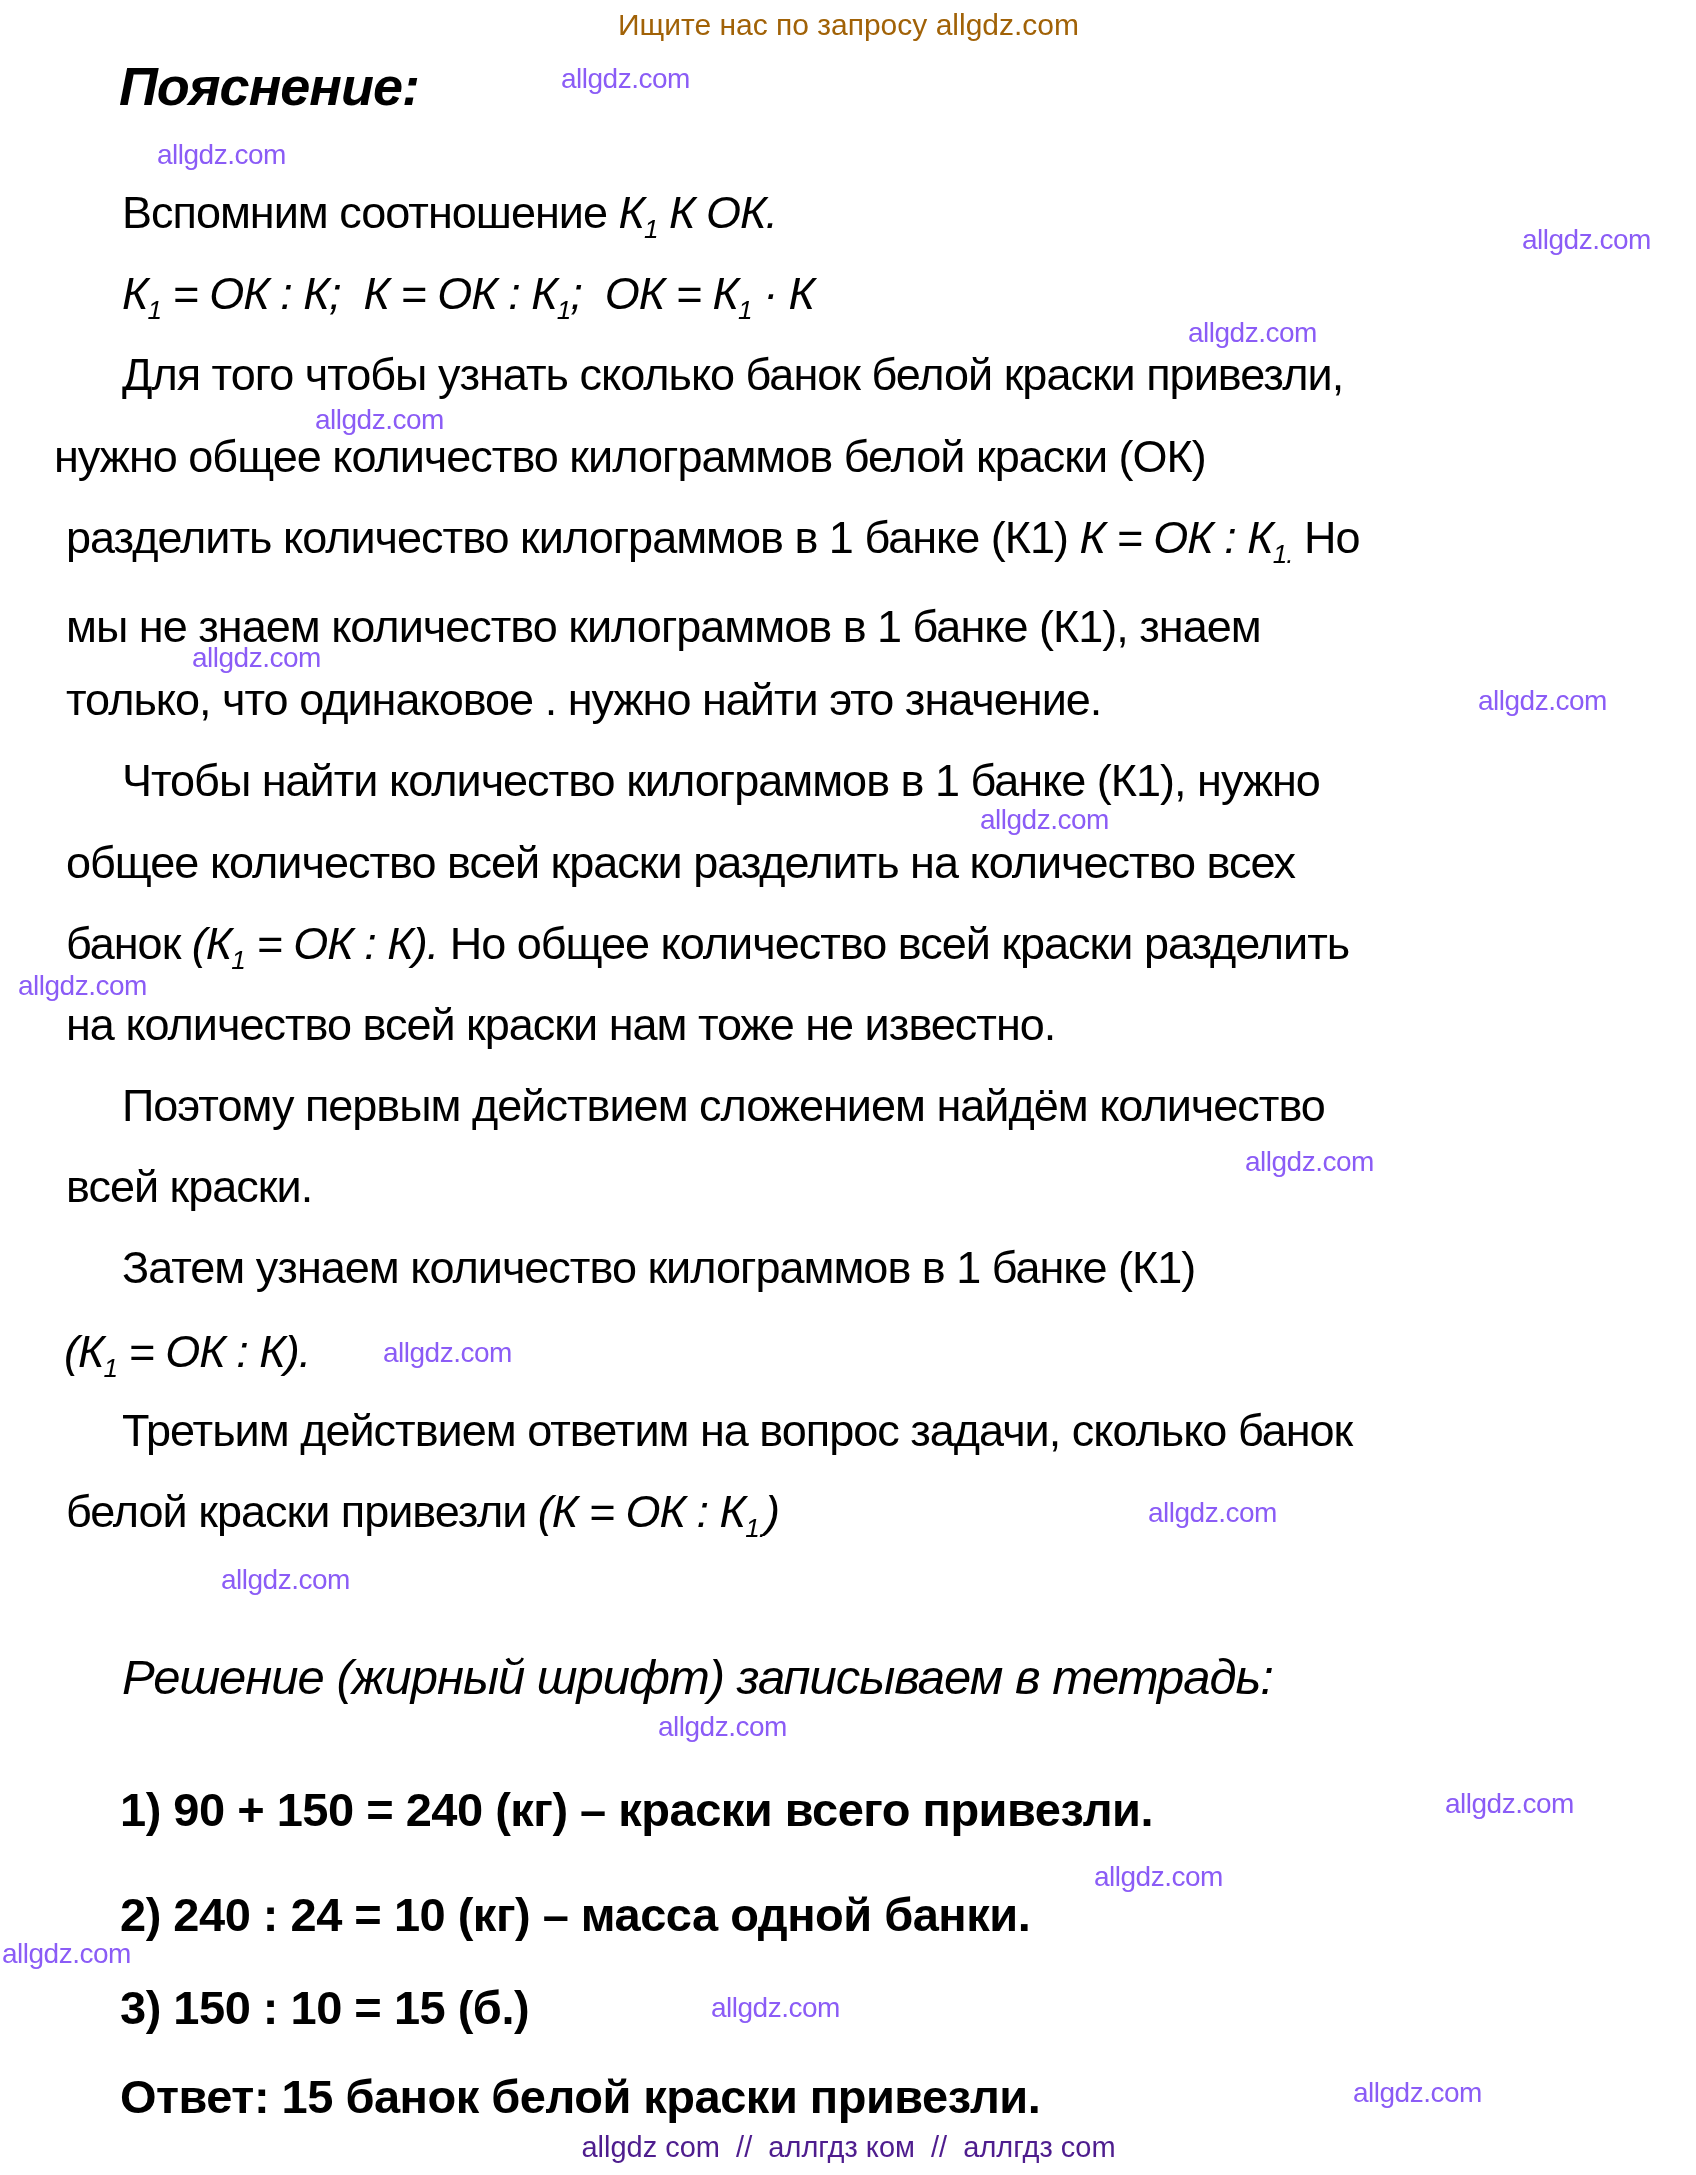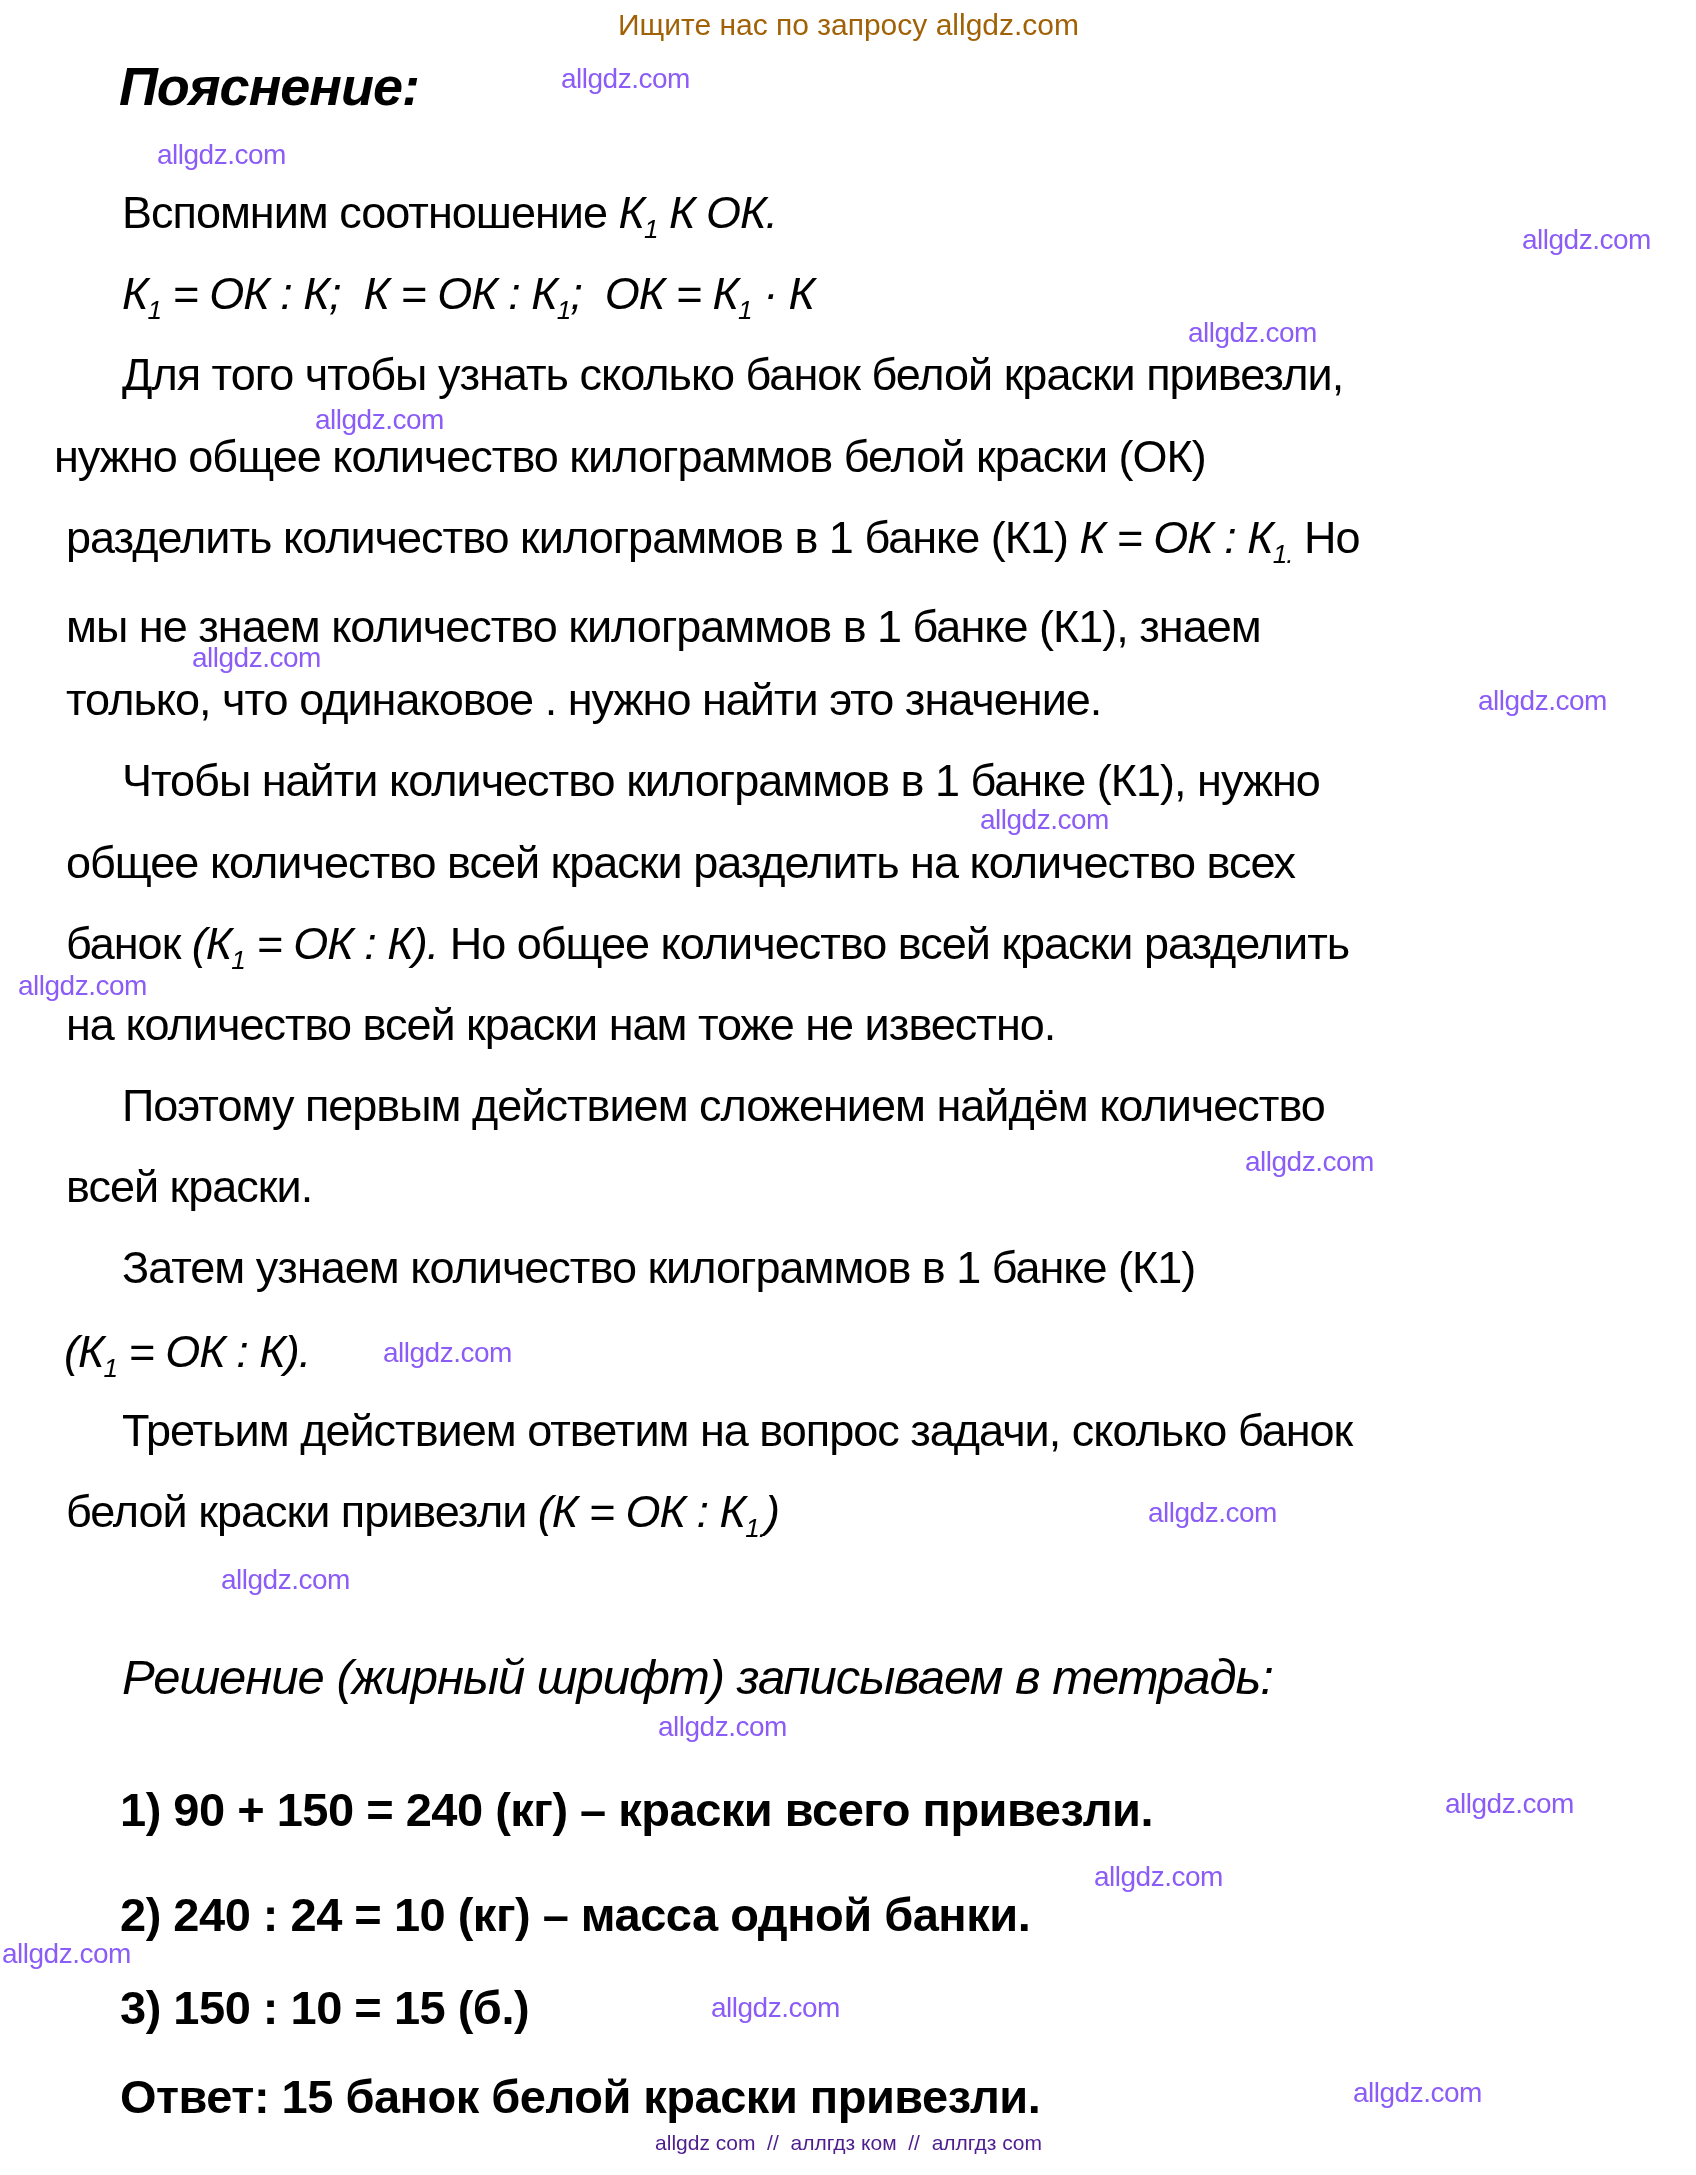--- a/index.html
+++ b/index.html
@@ -55,21 +55,21 @@
     position:absolute;
     font-size:28px;
     letter-spacing:-0.5px;
     color:#8b5cf6;
     white-space:pre;
   }
   .footer{
     position:absolute;
     top:2131px;left:0;width:100%;
     text-align:center;
-    font-size:21px;
+    font-size:29px;
     color:#4e1d8e;
     white-space:pre;
   }
 </style>
 </head>
 <body>
 
 <div class="page">
 
   <div class="promo">Ищите нас по запросу allgdz.com</div>

